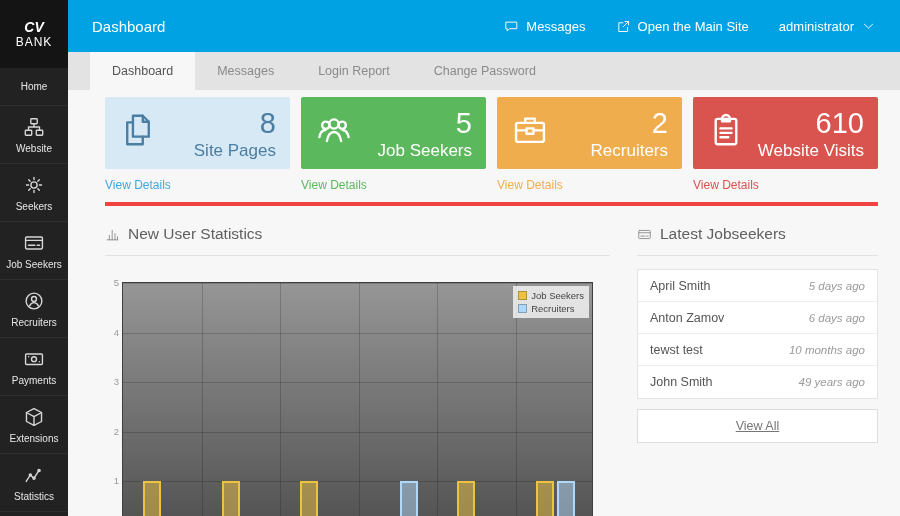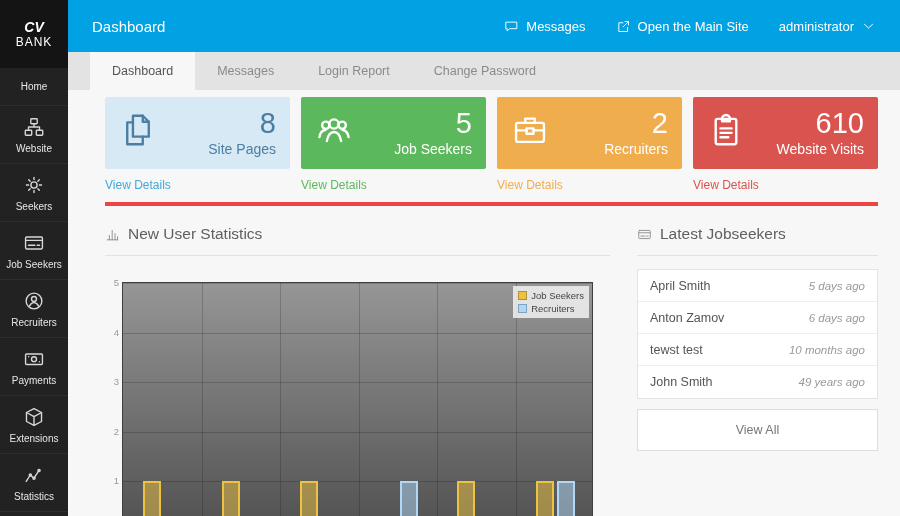--- a/index.html
+++ b/index.html
@@ -34,21 +34,21 @@
 
   .content { flex: 1; padding: 0 22px 0 37px; overflow: hidden; }
 
   
   .cards-row { display: flex; gap: 11px; margin-top: 7px; }
   .card-col { flex: 1; min-width: 0; }
   .stat-card { height: 72px; border-radius: 2px; padding: 11px 14px; display: flex; justify-content: space-between; }
   .stat-card .icon { width: 38px; height: 38px; margin-top: 3px; }
   .stat-right { text-align: right; }
   .stat-num { font-size: 29px; line-height: 30px; }
-  .stat-lbl { font-size: 14px; margin-top: 3px; }
+  .stat-lbl { font-size: 17px; margin-top: 3px; }
   .view-details { margin-top: 9px; font-size: 12px; cursor: pointer; display: inline-block; }
 
   
   .panels { display: flex; gap: 27px; margin-top: 9px; border-top: 4px solid #ef4444; }
   .panel-chart { width: 505px; flex-shrink: 0; }
   .panel-side { width: 241px; flex-shrink: 0; }
   .panel-title { margin-top: 19px; display: flex; align-items: center; gap: 8px; font-size: 15.5px; color: #606060; }
   .panel-title .icon { width: 15px; height: 15px; color: #8f8f8f; }
   .panel-rule { border: none; border-top: 1px solid #e2e2e2; margin-top: 12px; }
 
@@ -63,21 +63,21 @@
   .bar { position: absolute; width: 18px; border: 2px solid; }
   .legend { position: absolute; top: 3px; right: 3px; background: rgba(248,248,248,0.8); padding: 3px 5px; font-size: 9.5px; color: #444; }
   .legend-row { display: flex; align-items: center; gap: 4px; line-height: 13px; }
   .legend-swatch { width: 9px; height: 9px; border: 1px solid rgba(0,0,0,0.25); flex-shrink: 0; }
 
   
   .js-list { margin-top: 13px; background: #fff; border: 1px solid #e4e4e4; }
   .js-row { display: flex; justify-content: space-between; align-items: center; padding: 0 12px; height: 32px; border-bottom: 1px solid #eee; font-size: 12.5px; color: #555; }
   .js-row:last-child { border-bottom: none; }
   .js-time { font-size: 11.5px; font-style: italic; color: #9a9a9a; }
-  .view-all { margin-top: 10px; height: 42px; background: #fff; border: 1px solid #ddd; display: flex; align-items: center; justify-content: center; font-size: 12.5px; color: #777; cursor: pointer; }
+  .view-all { margin-top: 10px; height: 34px; background: #fff; border: 1px solid #ddd; display: flex; align-items: center; justify-content: center; font-size: 12.5px; color: #777; cursor: pointer; text-decoration: underline; }
 
   .icon svg { width: 100%; height: 100%; fill: none; stroke: currentColor; stroke-width: 1.5; stroke-linecap: round; stroke-linejoin: round; display: block; }
 </style>
 </head>
 <body>
 
 <div class="app">
 
   <aside class="sidebar">
     <div class="logo">

